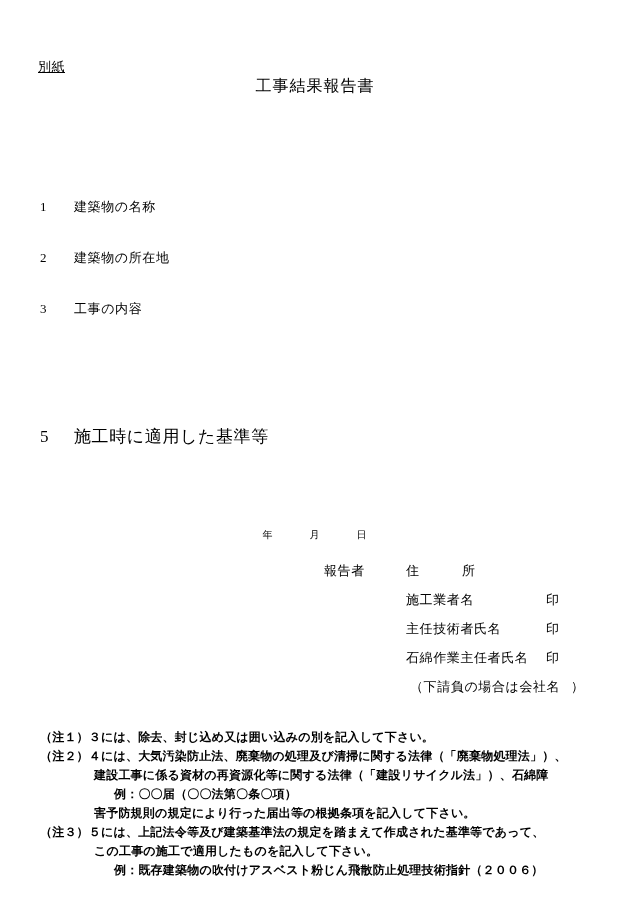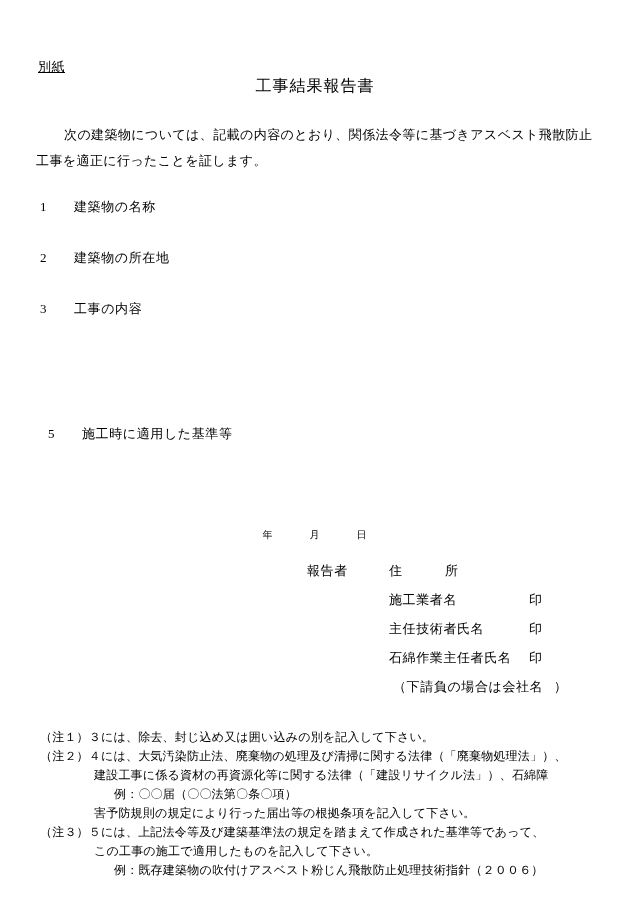--- a/index.html
+++ b/index.html
@@ -61,23 +61,23 @@
     font-size: 13px;
     letter-spacing: 0.6px;
     height: 51px;
   }
   .item .num {
     display: inline-block;
     width: 34px;
   }
   .item-5 {
     position: absolute;
-    left: 48px;
+    left: 40px;
     top: 425px;
-    font-size: 13px;
+    font-size: 17px;
     letter-spacing: 0.6px;
   }
   .item-5 .num {
     display: inline-block;
     width: 34px;
   }
   .date-line {
     position: absolute;
     left: 0;
     top: 528px;
@@ -85,21 +85,21 @@
     text-align: center;
     font-size: 10px;
     letter-spacing: 1px;
   }
   .date-line .gap {
     display: inline-block;
     width: 36px;
   }
   .sign-block {
     position: absolute;
-    left: 307px;
+    left: 324px;
     top: 562px;
     font-size: 13px;
     letter-spacing: 0.6px;
   }
   .sign-row {
     height: 29px;
     white-space: nowrap;
     position: relative;
   }
   .sign-row .reporter {
@@ -134,40 +134,37 @@
     position: absolute;
     left: 40px;
     top: 728px;
     width: 570px;
     font-size: 12px;
     line-height: 19px;
     letter-spacing: 0.2px;
   }
   .note {
     margin-bottom: 0;
+    font-weight: bold;
   }
   .note-line {
     white-space: nowrap;
   }
   .indent1 { padding-left: 54px; }
   .indent2 { padding-left: 74px; }
 </style>
 </head>
 <body>
 
 <div class="page">
 
   <div class="attach-label">別紙</div>
 
   <div class="doc-title">工事結果報告書</div>
 
-  <div class="intro">
-    <span class="ind"></span><span>次の建築物については、記載の内容のとおり、関係法令等に基づきアスベスト飛散防止</span><br>
-    <span>工事を適正に行ったことを証します。</span>
-  </div>
 
   <div class="items">
     <div class="item">
       <span class="num">1</span><span>建築物の名称</span>
     </div>
     <div class="item">
       <span class="num">2</span><span>建築物の所在地</span>
     </div>
     <div class="item">
       <span class="num">3</span><span>工事の内容</span>

